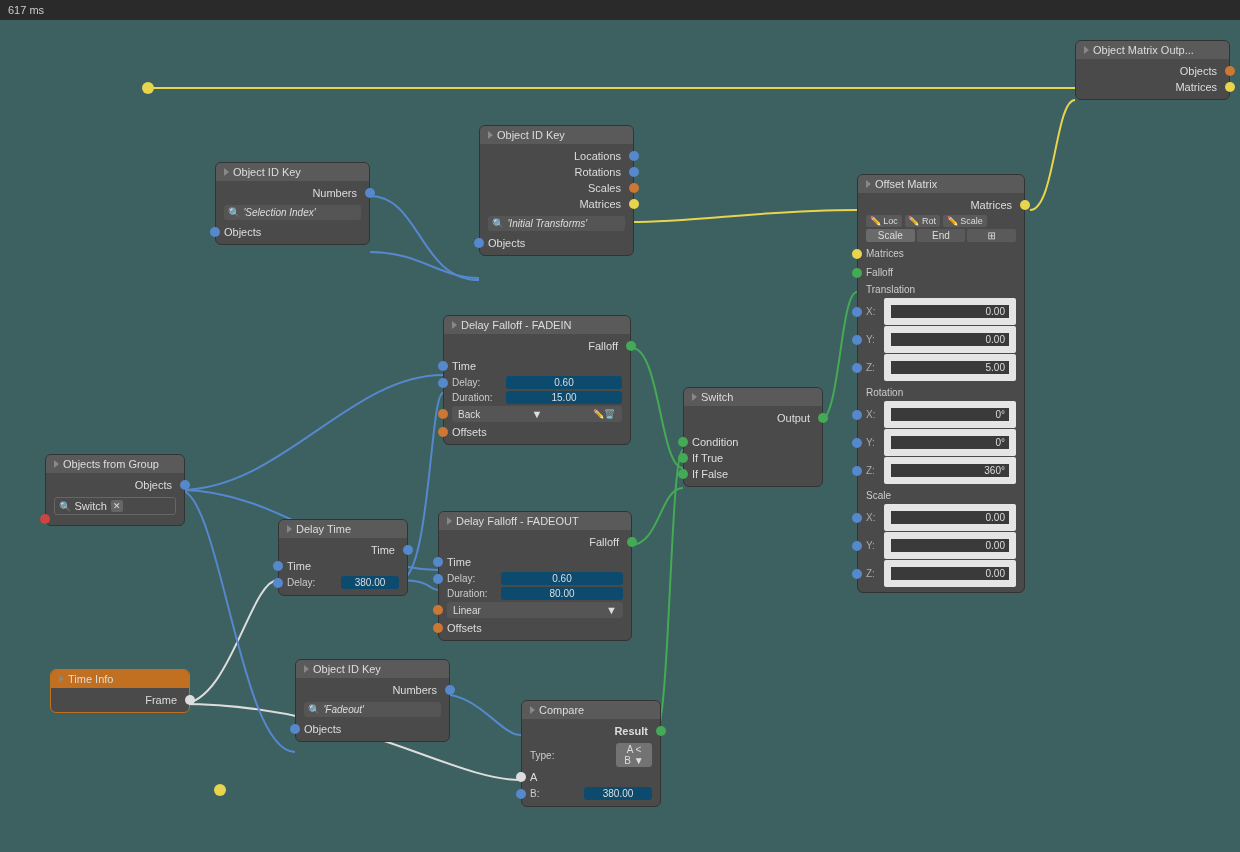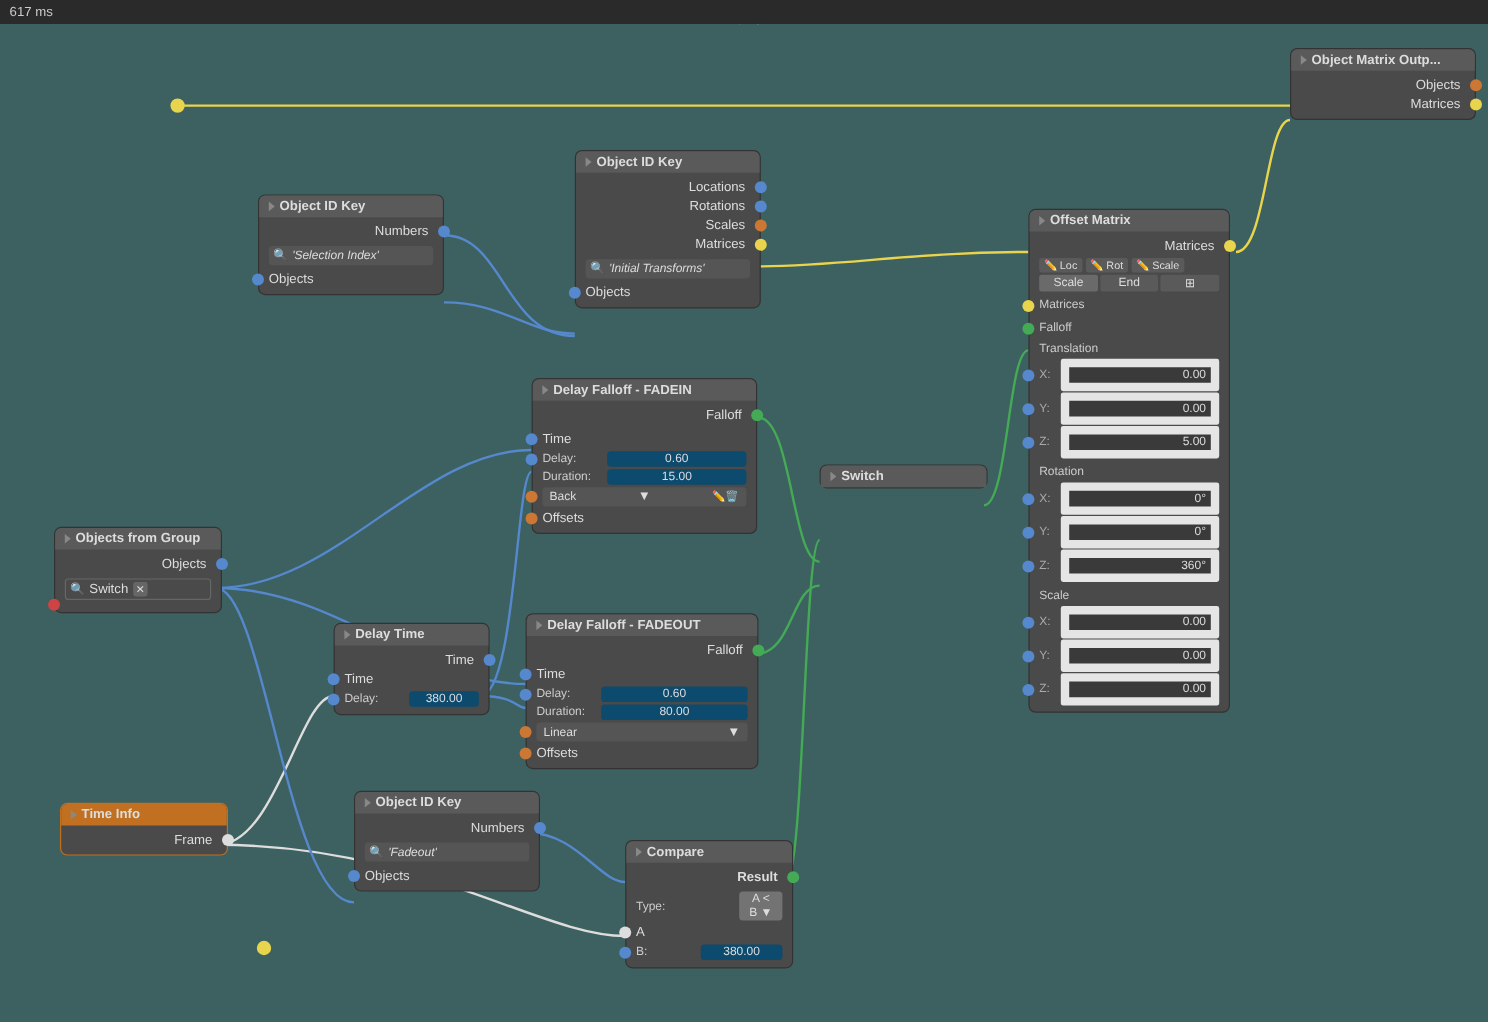--- a/index.html
+++ b/index.html
@@ -47,21 +47,21 @@
     }
 
     .node-header {
       background: #5a5a5a;
       border-radius: 5px 5px 0 0;
       padding: 3px 8px;
       display: flex;
       align-items: center;
       gap: 4px;
       font-size: 11px;
-      font-weight: bold;
+      font-weight: normal;
       color: #ddd;
     }
 
     .node-header .triangle {
       width: 0; height: 0;
       border-left: 5px solid #888;
       border-top: 4px solid transparent;
       border-bottom: 4px solid transparent;
       display: inline-block;
     }
@@ -430,21 +430,21 @@
       <span>▼</span>
       <span style="font-size:9px;">✏️🗑️</span>
     </div>
     <div class="node-row">
       <div class="socket socket-left socket-orange" style="left:-14px;"></div>
       <span>Offsets</span>
     </div>
   </div>
 </div>
 
-<div class="node" style="left:45px; top:439px; width:140px;">
+<div class="node" style="left:45px; top:454px; width:140px;">
   <div class="node-header">
     <span class="triangle"></span>
     <span>Objects from Group</span>
   </div>
   <div class="node-body">
     <div class="node-row" style="justify-content:flex-end; padding-right:4px;">
       <span>Objects</span>
       <div class="socket socket-right socket-blue" style="right:-14px;"></div>
     </div>
     <div class="group-input-row" style="margin-top:4px;">
@@ -455,20 +455,38 @@
     <div class="node-row">
       <div class="socket socket-left socket-red" style="left:-14px;"></div>
     </div>
   </div>
 </div>
 
 <div class="node" style="left:683px; top:387px; width:140px;">
   <div class="node-header">
     <span class="triangle"></span>
     <span>Switch</span>
+  </div>
+  <div class="node-body">
+    <div class="node-row" style="justify-content:flex-end; padding-right:4px;">
+      <span>Output</span>
+      <div class="socket socket-right socket-green" style="right:-14px;"></div>
+    </div>
+    <div class="node-row" style="margin-top:8px;">
+      <div class="socket socket-left socket-green" style="left:-14px;"></div>
+      <span>Condition</span>
+    </div>
+    <div class="node-row">
+      <div class="socket socket-left socket-green" style="left:-14px;"></div>
+      <span>If True</span>
+    </div>
+    <div class="node-row">
+      <div class="socket socket-left socket-green" style="left:-14px;"></div>
+      <span>If False</span>
+    </div>
   </div>
 </div>
 
 <div class="node" style="left:857px; top:174px; width:168px;">
   <div class="node-header">
     <span class="triangle"></span>
     <span>Offset Matrix</span>
   </div>
   <div class="node-body">
     <div class="node-row" style="justify-content:flex-end; padding-right:4px;">

